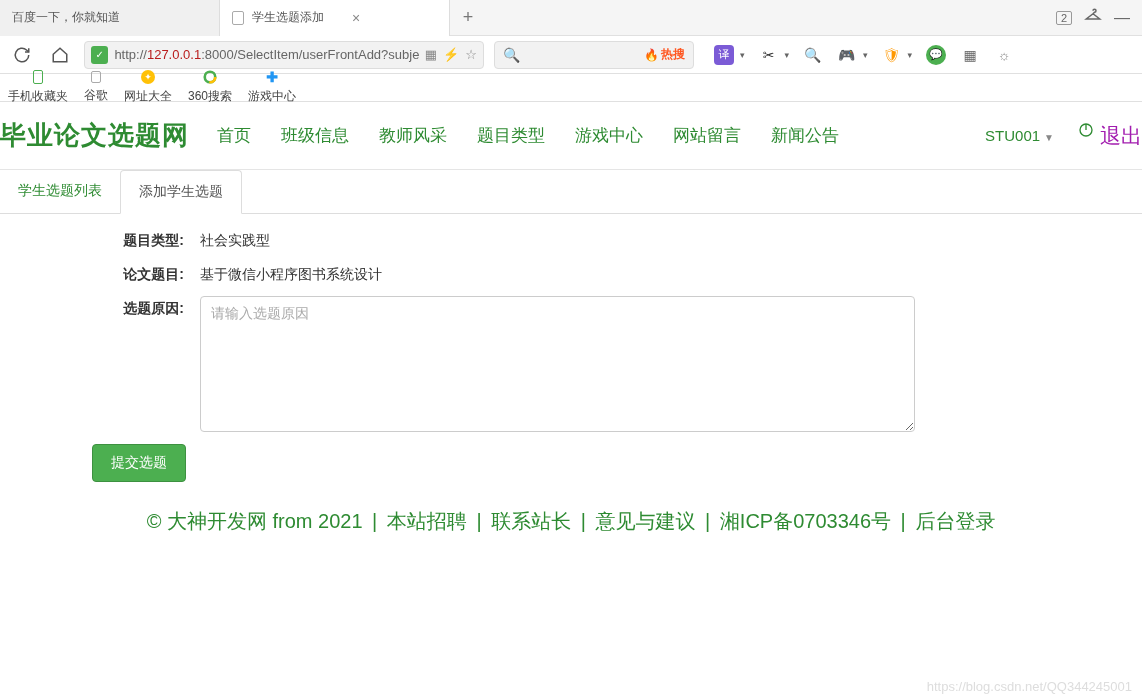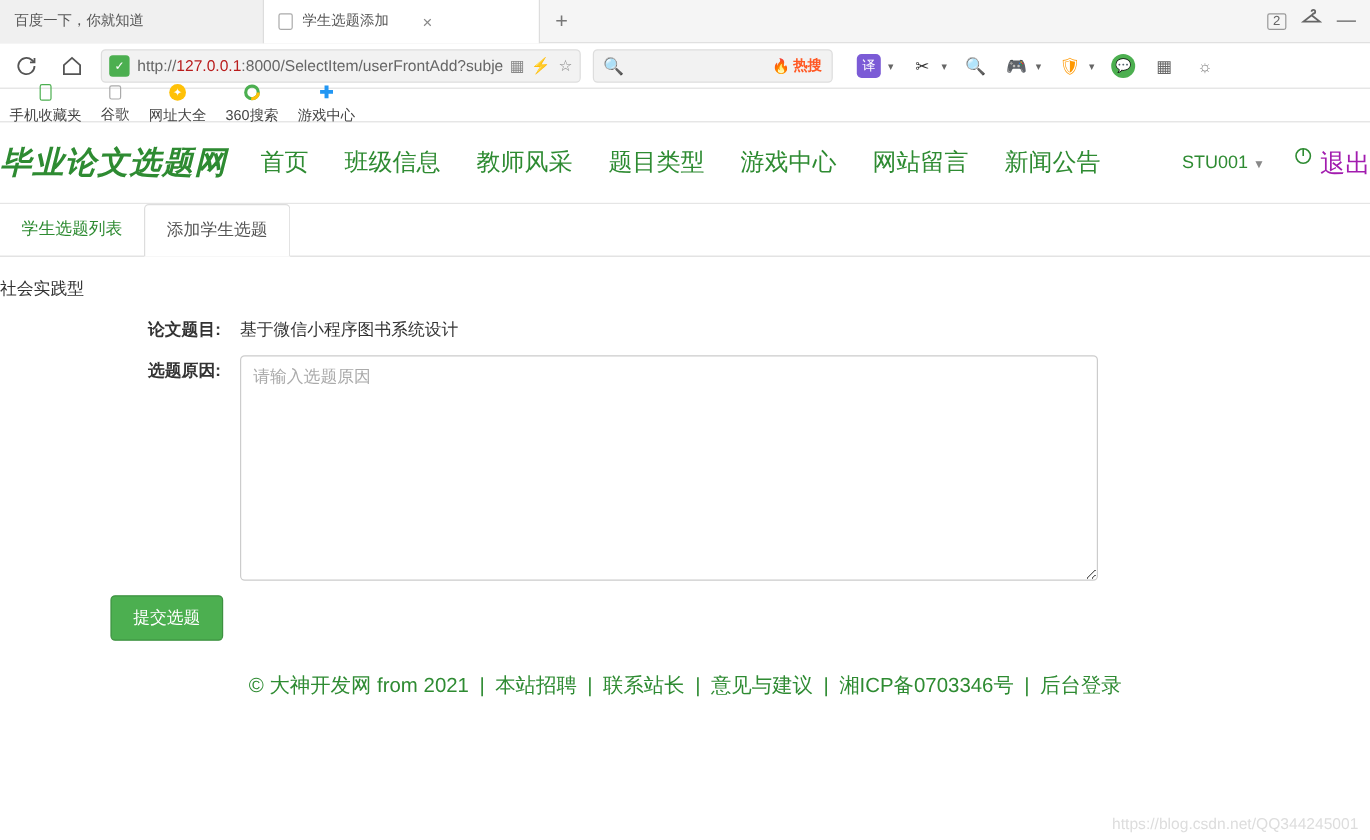--- a/index.html
+++ b/index.html
@@ -46,46 +46,46 @@
 .bm-item { display: flex; align-items: center; gap: 4px; cursor: pointer; flex-direction: column; }
 .bm-icon { width: 14px; height: 14px; display: inline-flex; align-items: center; justify-content: center; }
 .bm-icon.phone { border: 1px solid #4caf50; border-radius: 2px; width: 10px; height: 14px; }
 .bm-icon.page { border: 1px solid #aaa; border-radius: 2px; width: 10px; height: 12px; }
 .bm-icon.circ-y { background: #ffc107; border-radius: 50%; color: #fff; font-size: 9px; }
 .bm-icon.circ-o { width:14px; height:14px; }
 .bm-icon.plus { color: #2196f3; font-size: 14px; font-weight: bold; }
 
 
 .site-nav { height: 68px; display: flex; align-items: center; padding: 0 0 0 0; border-bottom: 1px solid #e5e5e5; }
-.logo { font-size: 26px; font-weight: bold; color: #2e8b32; margin-right: 28px; letter-spacing: 1px; font-style: italic; }
+.logo { font-size: 26px; font-weight: bold; color: #2e8b32; margin-right: 28px; letter-spacing: 1px; }
 .nav-links { display: flex; gap: 30px; }
-.nav-link { color: #2e8b32; font-size: 20px; text-decoration: none; cursor: pointer; }
+.nav-link { color: #2e8b32; font-size: 17px; text-decoration: none; cursor: pointer; }
 .nav-right { margin-left: auto; display: flex; align-items: center; gap: 24px; padding-right: 0; }
 .user-dd { color: #2e8b32; font-size: 15px; cursor: pointer; }
 .user-dd .caret { font-size: 10px; margin-left: 4px; color: #888; }
 .logout { color: #a21caf; font-size: 21px; cursor: pointer; display: flex; align-items: flex-start; gap: 6px; }
 .power-icon { width: 16px; height: 16px; }
 
 
 .page-tabs { display: flex; border-bottom: 1px solid #ddd; padding-left: 0; }
 .page-tab { padding: 12px 18px; font-size: 14px; color: #2e8b32; cursor: pointer; }
 .page-tab.active { border: 1px solid #ddd; border-bottom: 1px solid #fff; margin-bottom: -1px; background: #fff; border-radius: 4px 4px 0 0; color: #555; }
 
 
 .form-area { padding: 14px 0 20px 0; }
 .form-row { display: flex; align-items: flex-start; margin-bottom: 12px; }
 .form-label { width: 200px; text-align: right; padding-right: 16px; font-size: 14px; font-weight: bold; color: #333; padding-top: 4px; }
 .form-val { font-size: 14px; color: #333; padding-top: 4px; }
-.form-textarea { width: 715px; height: 188px; border: 1px solid #ccc; border-radius: 4px; padding: 8px 10px; font-size: 14px; resize: both; font-family: inherit; }
+.form-textarea { width: 715px; height: 136px; border: 1px solid #ccc; border-radius: 4px; padding: 8px 10px; font-size: 14px; resize: both; font-family: inherit; }
 .form-textarea::placeholder { color: #aaa; }
 .submit-row { padding-left: 92px; margin-top: 10px; }
 .submit-btn { background: #4caf50; color: #fff; border: 1px solid #3d9140; border-radius: 4px; padding: 9px 18px; font-size: 14px; cursor: pointer; }
 
 
-.footer { text-align: center; font-size: 17px; color: #2e8b32; padding: 6px 0; }
+.footer { text-align: center; font-size: 20px; color: #2e8b32; padding: 6px 0; }
 .footer .sep { color: #2e8b32; margin: 0 4px; }
 .footer a { color: #2e8b32; text-decoration: none; cursor: pointer; }
 
 .watermark { position: absolute; bottom: 6px; right: 10px; font-size: 13px; color: #ddd; }
 </style>
 </head>
 <body>
 
 <div class="browser-tabs">
   <div class="tab inactive">
@@ -200,20 +200,21 @@
   </div>
 </div>
 
 <div class="page-tabs">
   <div class="page-tab">学生选题列表</div>
   <div class="page-tab active">添加学生选题</div>
 </div>
 
 <div class="form-area">
   <div class="form-row">
+    <div class="form-label">题目类型:</div>
     <div class="form-val">社会实践型</div>
   </div>
   <div class="form-row">
     <div class="form-label">论文题目:</div>
     <div class="form-val">基于微信小程序图书系统设计</div>
   </div>
   <div class="form-row">
     <div class="form-label">选题原因:</div>
     <textarea class="form-textarea" placeholder="请输入选题原因" style=""></textarea>
   </div>

